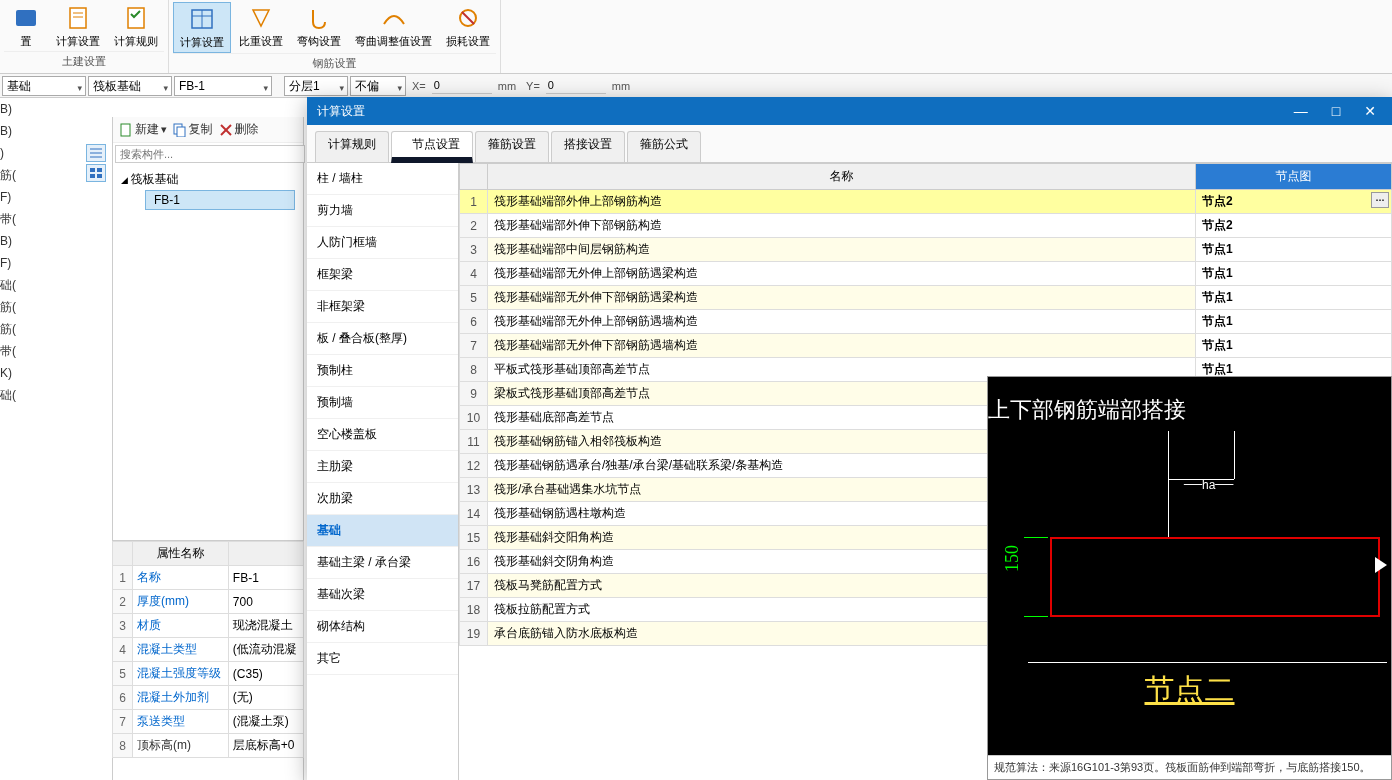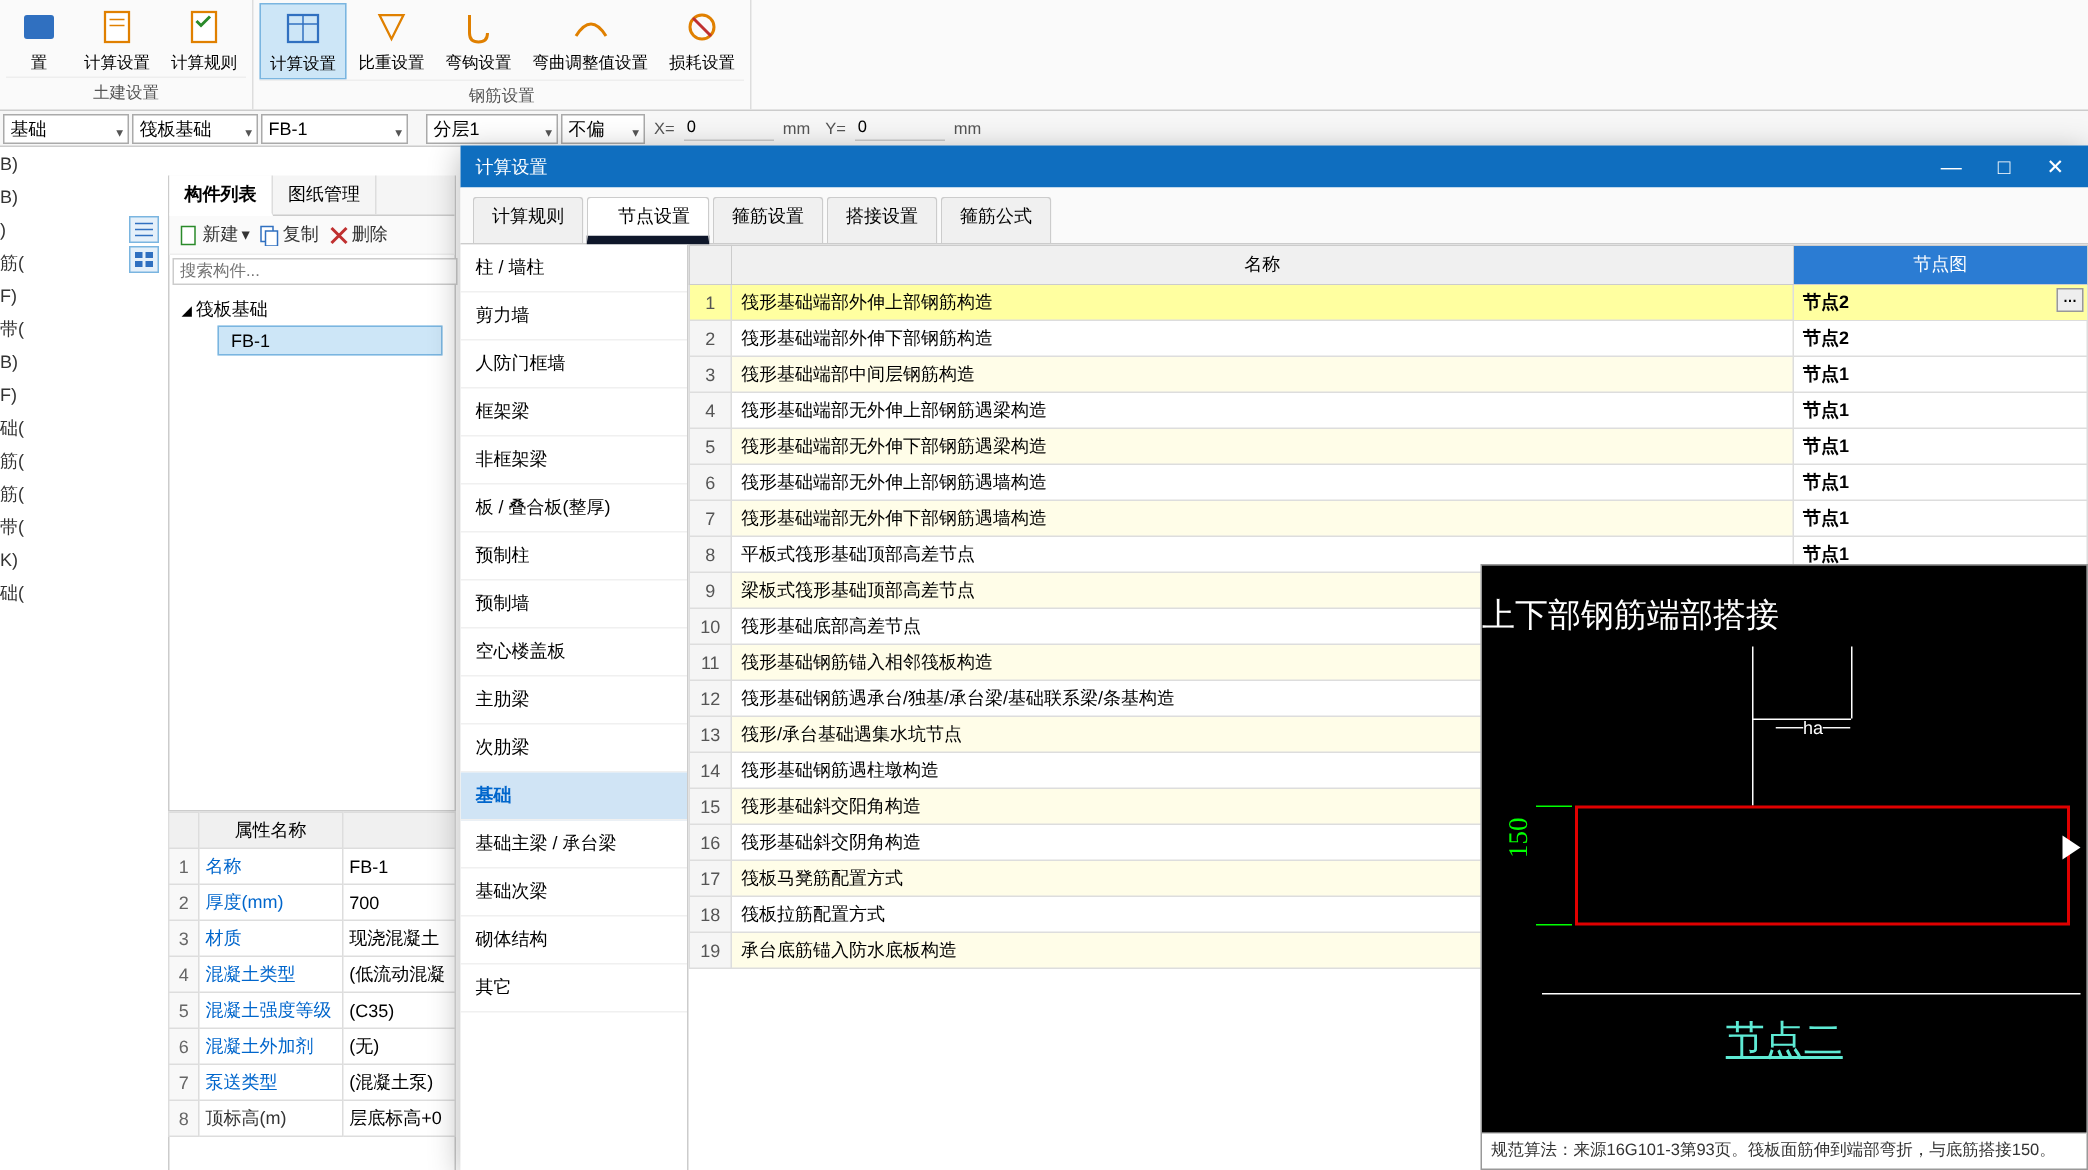--- a/index.html
+++ b/index.html
@@ -87,21 +87,21 @@
 .pv-rect { position: absolute; border: 2px solid #e00000; left: 62px; top: 160px; width: 330px; height: 80px; }
 .pv-ha { position: absolute; top: 96px; left: 196px; font-size: 18px; font-family: SimSun; }
 .pv-ha-line { position: absolute; top: 54px; left: 180px; width: 1px; height: 106px; background: #fff; }
 .pv-ha-line2 { position: absolute; top: 54px; left: 246px; width: 1px; height: 48px; background: #fff; }
 .pv-ha-arrow { position: absolute; top: 102px; left: 180px; width: 66px; height: 1px; background: #fff; }
 .pv-bottom-line { position: absolute; bottom: 92px; left: 40px; right: 4px; height: 1px; background: #fff; }
 .pv-150 { position: absolute; left: 14px; top: 168px; color: #0f0; font-size: 18px; font-family: SimSun; writing-mode: vertical-rl; transform: rotate(180deg); }
 .pv-150-dim { position: absolute; left: 36px; top: 160px; width: 24px; height: 80px;}
 .pv-150-dim::before, .pv-150-dim::after { content:""; position:absolute; left:0; width:24px; height:1px; background:#0f0; }
 .pv-150-dim::before { top:0; } .pv-150-dim::after { bottom:0; }
-.pv-node2 { position: absolute; bottom: 44px; left: 0; right: 0; text-align: center; color: #5eead4; font-size: 26px; font-family: SimSun; text-decoration: underline; }
+.pv-node2 { position: absolute; bottom: 44px; left: 0; right: 0; text-align: center; color: #fde047; font-size: 30px; font-family: SimSun; text-decoration: underline; }
 .pv-right-arrow { position: absolute; right: 4px; top: 180px; width: 0; height: 0; border-top: 8px solid transparent; border-bottom: 8px solid transparent; border-left: 12px solid #fff; }
 .preview-footer { padding: 4px 6px; font-size: 11px; border-top: 1px solid #ccc; color: #333; line-height: 1.4; }
 .ic-blue { fill: #3070c0; }
 </style>
 </head>
 <body>
 
 <div class="ribbon">
   <div class="ribbon-group">
     <div class="ribbon-items">
@@ -183,21 +183,21 @@
     </div>
     <div class="ribbon-group-label">钢筋设置</div>
   </div>
 </div>
 
 <div class="dropdown-bar">
   <div class="dropdown" style="width:84px">基础</div>
   <div class="dropdown" style="width:84px">筏板基础</div>
   <div class="dropdown" style="width:98px">FB-1</div>
   <div style="width:8px"></div>
-  <div class="dropdown" style="width:88px">分层1</div>
+  <div class="dropdown" style="width:64px">分层1</div>
   <div class="dropdown" style="width:56px">不偏移</div>
   <span class="coord-label">X=</span>
   <input class="coord-input" value="0" style="">
   <span class="coord-label">mm</span>
   <span class="coord-label">Y=</span>
   <input class="coord-input" value="0" style="">
   <span class="coord-label">mm</span>
 </div>
 
 <div class="left-cut" id="left-cut">
@@ -245,24 +245,20 @@
       <svg width="12" height="10">
         <rect x="0" y="0" width="5" height="4" fill="#3070c0"></rect>
         <rect x="7" y="0" width="5" height="4" fill="#3070c0"></rect>
         <rect x="0" y="6" width="5" height="4" fill="#3070c0"></rect>
         <rect x="7" y="6" width="5" height="4" fill="#3070c0"></rect>
       </svg>
     </div>
 </div>
 
 <div class="comp-panel">
-  <div class="panel-tabs">
-    <div class="panel-tab active">构件列表</div>
-    <div class="panel-tab">图纸管理</div>
-  </div>
   <div class="panel-toolbar">
     <div class="tb-btn"><svg class="ic" viewBox="0 0 14 14">
           <rect x="2" y="1" width="9" height="12" fill="#fff" stroke="#2a8a2a"></rect>
         </svg><span>新建</span> ▾</div>
     <div class="tb-btn">
         <svg class="ic" viewBox="0 0 14 14">
           <rect x="1" y="1" width="8" height="10" fill="#fff" stroke="#3070c0"></rect>
           <rect x="4" y="4" width="8" height="10" fill="#fff" stroke="#3070c0"></rect>
         </svg>
         <span>复制</span>

